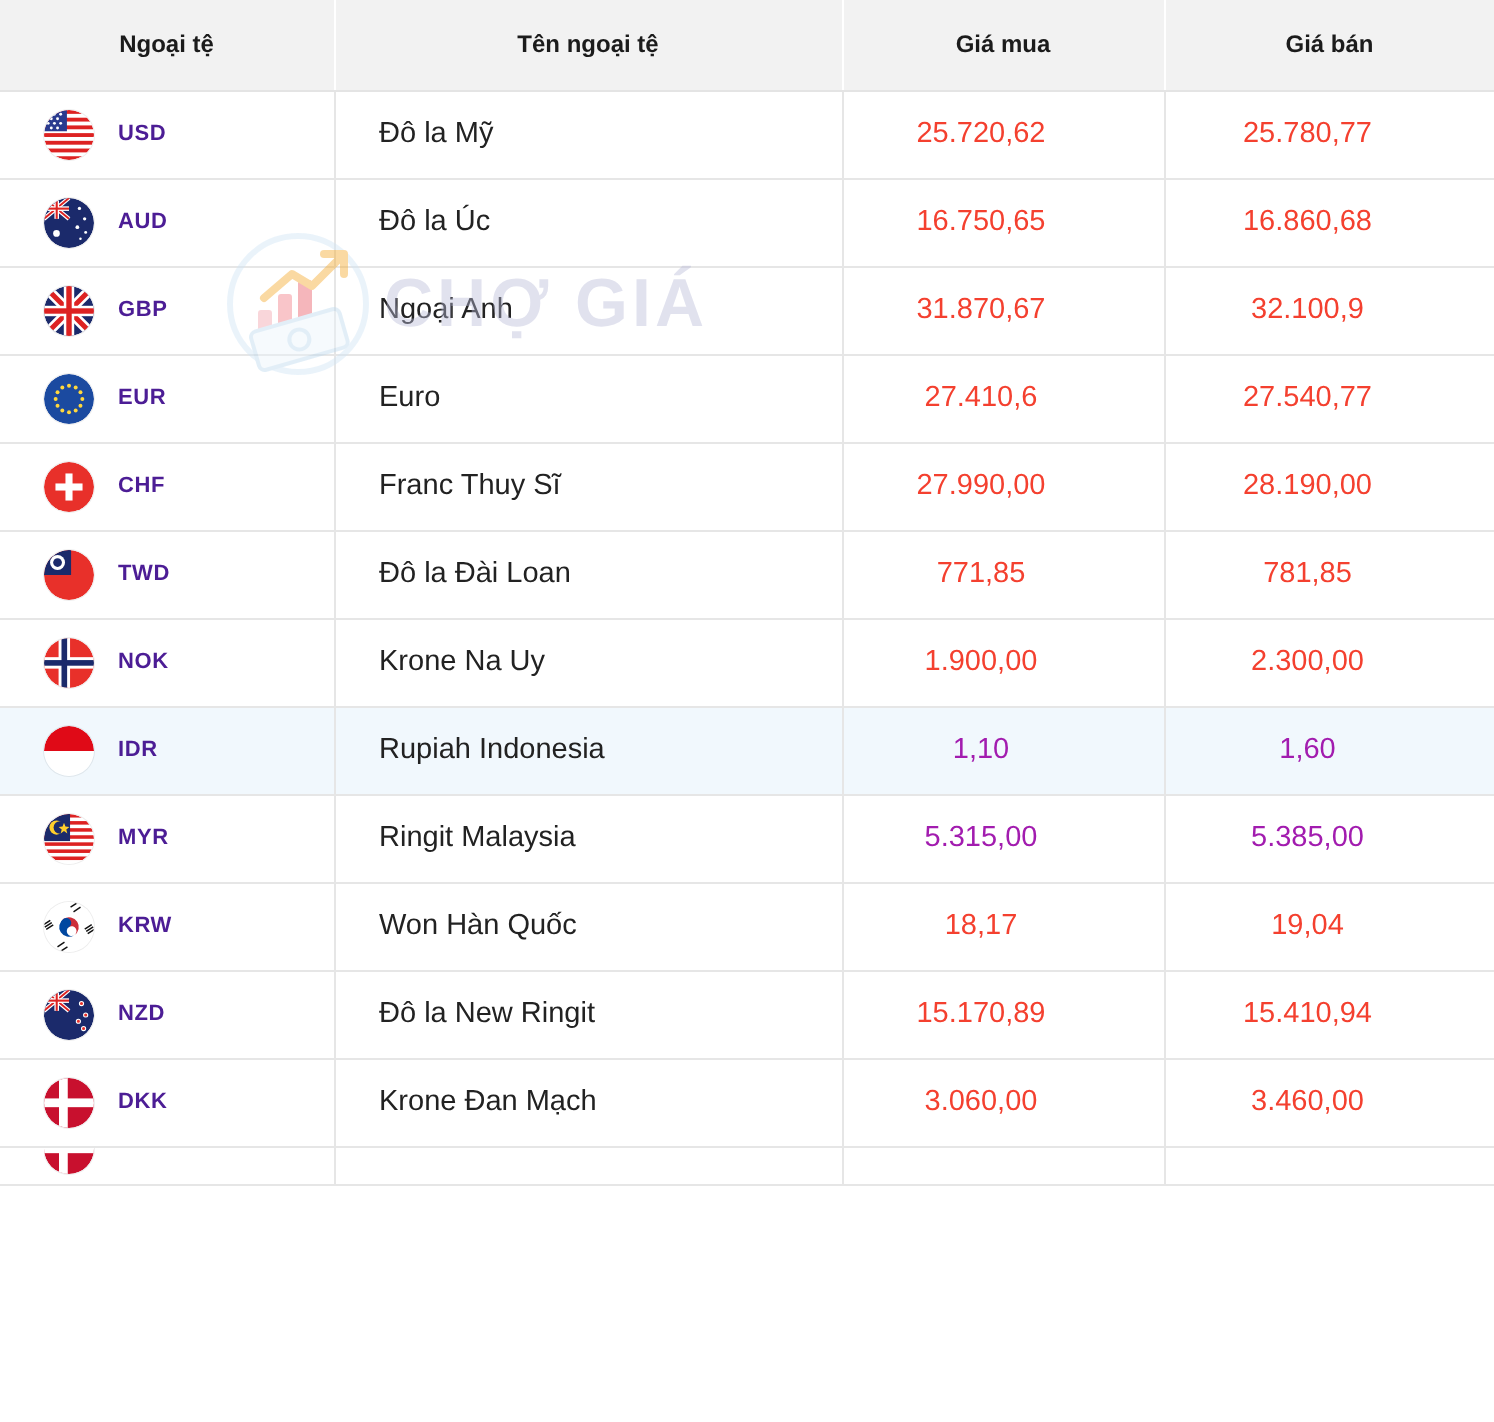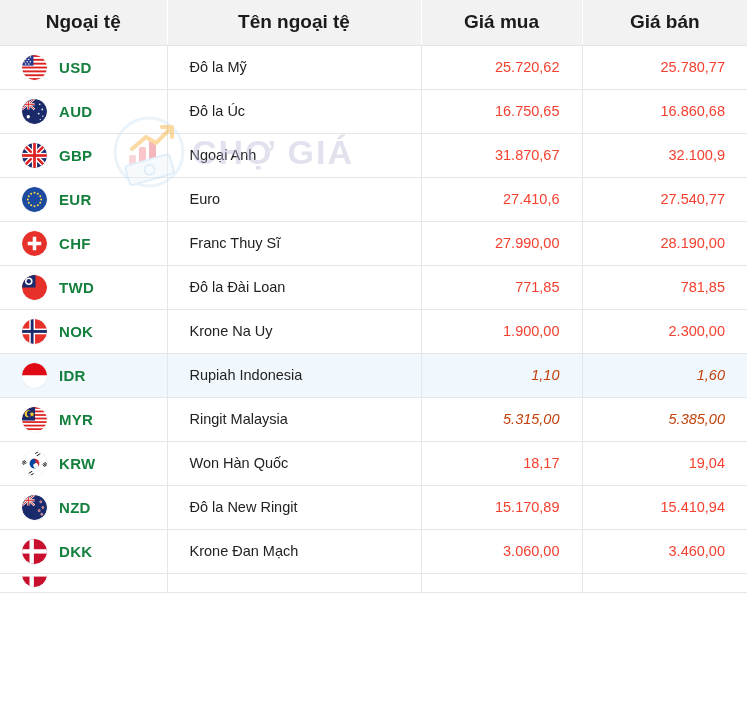--- a/index.html
+++ b/index.html
@@ -52,21 +52,21 @@
     z-index: 1;
   }
   table.fx col.c-code { width: 167px; }
   table.fx col.c-name { width: 254px; }
   table.fx col.c-buy  { width: 161px; }
   table.fx col.c-sell { width: 165px; }
 
   table.fx thead th {
     background: #f2f2f2;
     height: 45px;
-    font-size: 19px;
+    font-size: 12px;
     font-weight: 700;
     color: #1b1b1b;
     border-right: 1px solid #ffffff;
     border-bottom: 1px solid #e4e4e4;
     padding: 0 10px;
     vertical-align: middle;
   }
   table.fx thead th:last-child { border-right: none; }
 
   table.fx tbody td {
@@ -85,31 +85,31 @@
   }
   .code-inner { display: flex; align-items: center; gap: 12px; }
   .flag {
     width: 25px; height: 25px; flex: 0 0 25px;
     border-radius: 50%;
     overflow: hidden;
     box-shadow: 0 0 0 0.5px rgba(0,0,0,0.07);
   }
   .flag svg { display: block; width: 25px; height: 25px; }
   .ccy-code {
-    color: #15803d;
+    color: #4c1d95;
     font-weight: 700;
-    font-size: 15px;
+    font-size: 11px;
     letter-spacing: 0.3px;
   }
 
   td.cell-name { padding-left: 22px; color: #232323; font-size: 14.5px; margin-left: 34px; }
-  td.cell-price { text-align: right; padding-right: 22px; font-size: 14.5px; }
+  td.cell-price { text-align: center; padding-right: 22px; font-size: 14.5px; }
 
   tr.row .cell-price.up   { color: #f4402f; }
-  tr.row .cell-price.down { color: #c2410c; font-style: italic; }
+  tr.row .cell-price.down { color: #a21caf; }
   tr.row .cell-price.flat { color: #2b2b2b; }
 
   tr.row.highlight td { background: #f1f8fd; }
 
   
   tr.row.partial td { height: 18px; border-bottom: 1px solid #e6e6e6; }
   tr.row.partial .flag { margin-top: -12px; }
   tr.row.partial .code-inner { overflow: hidden; height: 18px; align-items: flex-start; }
 </style>
 </head>

